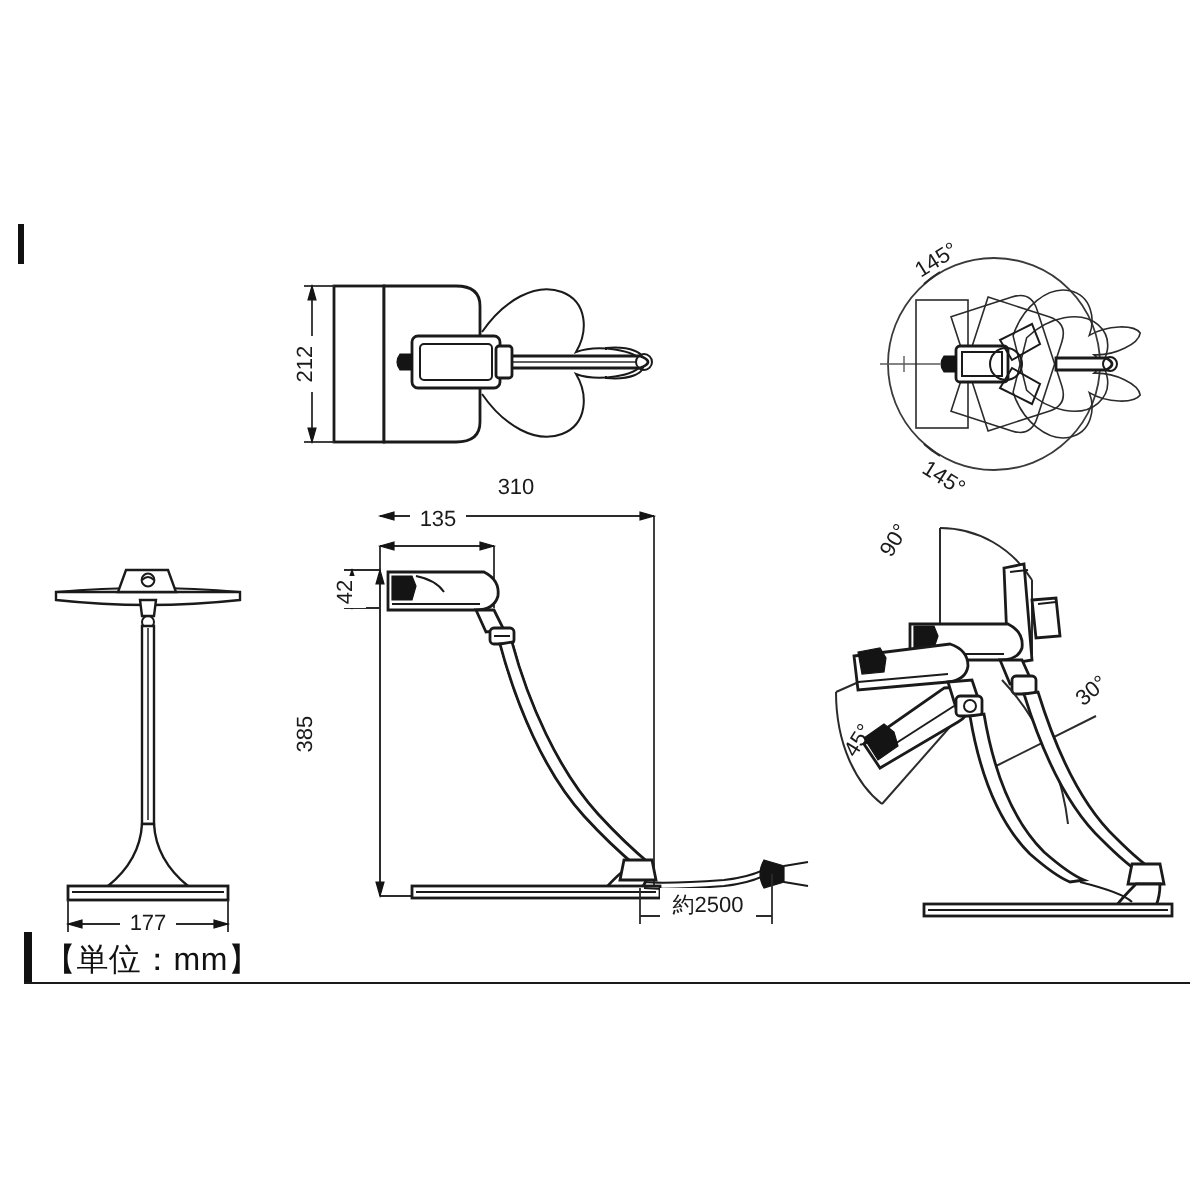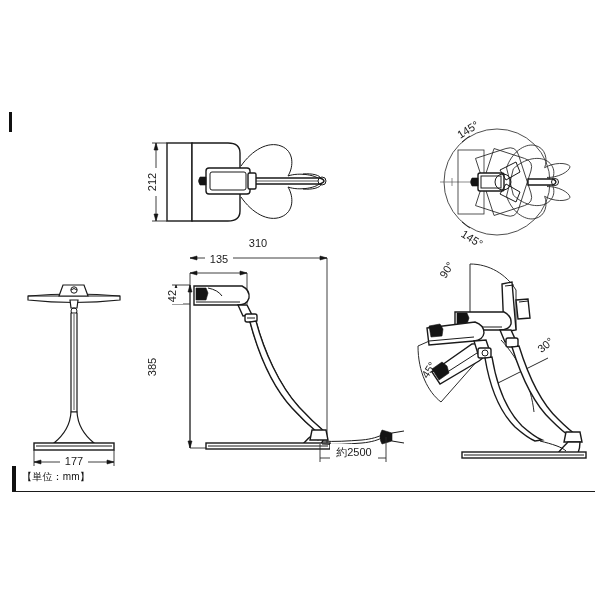--- a/index.html
+++ b/index.html
@@ -46,21 +46,21 @@
     top: 466px;
     width: 4px;
     height: 26px;
     background: #111111;
   }
   .unit-text {
     position: absolute;
     left: 22px;
     top: 470px;
     font-family: "Liberation Sans", "DejaVu Sans", sans-serif;
-    font-size: 10px;
+    font-size: 16px;
     color: #111111;
     letter-spacing: 0.2px;
     white-space: nowrap;
   }
   .top-tick {
     position: absolute;
     left: 9px;
     top: 112px;
     width: 3px;
     height: 20px;

